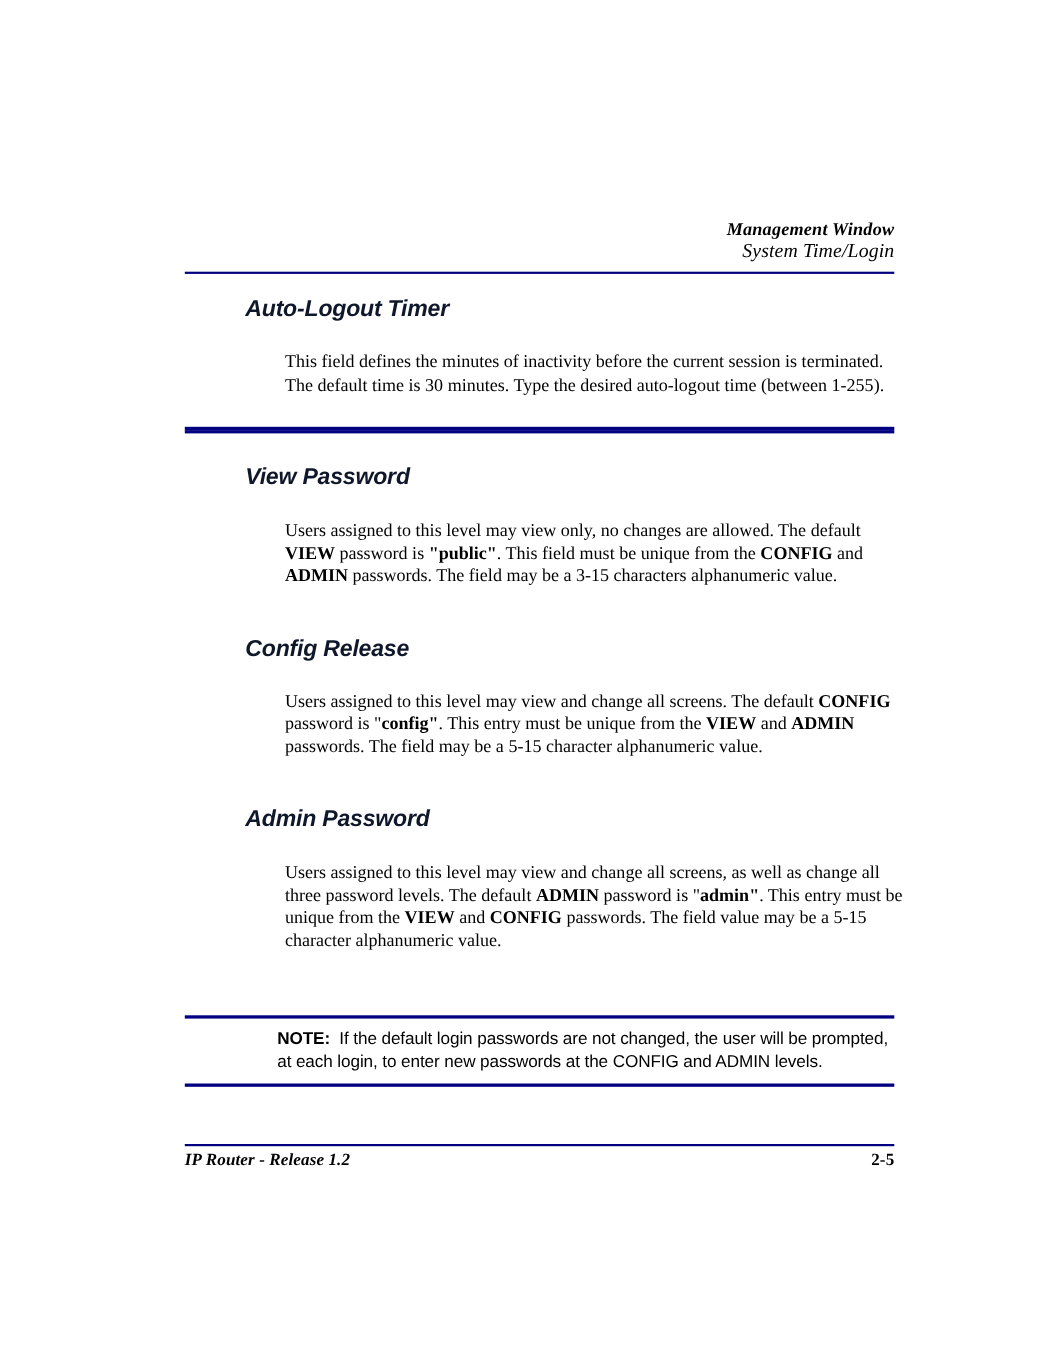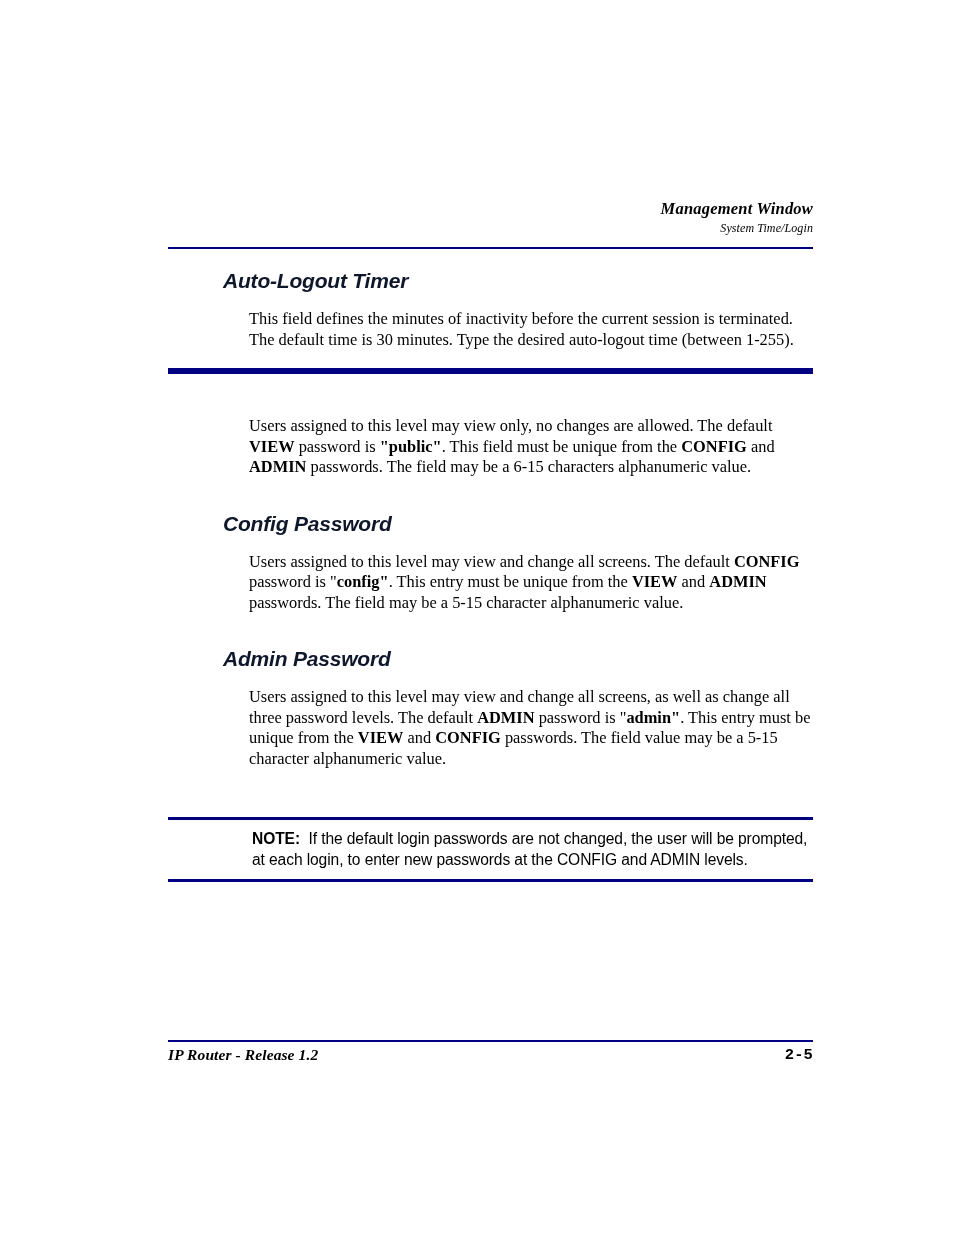--- a/index.html
+++ b/index.html
@@ -34,21 +34,21 @@
   .rh-title {
     font-family: "Liberation Serif", "DejaVu Serif", serif;
     font-size: 16.5px;
     font-weight: bold;
     font-style: italic;
     line-height: 21px;
     letter-spacing: 0.2px;
   }
   .rh-sub {
     font-family: "Liberation Serif", "DejaVu Serif", serif;
-    font-size: 12px;
+    font-size: 18px;
     font-style: italic;
     font-weight: normal;
     line-height: 19px;
     letter-spacing: 0.1px;
   }
   .rule-header {
     position: absolute;
     left: 168px;
     top: 247px;
     width: 645px;
@@ -70,21 +70,21 @@
     color: #0f172a;
     font-family: "Liberation Sans", "DejaVu Sans", sans-serif;
     font-size: 21px;
     font-weight: bold;
     font-style: italic;
     letter-spacing: -0.2px;
     line-height: 26px;
   }
 
   p.body {
-    margin: 0;
+    margin: 10px;
     padding: 0 0 0 249px;
     width: 566px;
     box-sizing: content-box;
     font-family: "Liberation Serif", "DejaVu Serif", serif;
     font-size: 16.4px;
     line-height: 20.5px;
     text-align: left;
   }
   p.body b { font-weight: bold; }
 
@@ -139,21 +139,21 @@
     font-family: "Liberation Serif", "DejaVu Serif", serif;
     font-size: 15.5px;
     font-weight: bold;
     font-style: italic;
     letter-spacing: 0.1px;
   }
   .footer .right {
     position: absolute;
     right: 0;
     top: 0;
-    font-family: Liberation Mono, monospace;
+    font-family: Liberation Serif, serif;
     font-size: 15.5px;
     font-weight: bold;
     letter-spacing: 0.1px;
   }
 </style>
 </head>
 <body>
 
 <div class="page">
 
@@ -171,26 +171,27 @@
 
     <div style="height:18px"></div>
 
     <div class="note">
       <div class="bar"></div>
       <div class="bar"></div>
     </div>
 
     <div style="height:27px"></div>
 
-    <div class="sp-h-to-p"></div>
-    <p class="body"><span>Users assigned to this level may view only, no changes are allowed. The default </span><b>VIEW</b><span> password is </span><b>"public"</b><span>. This field must be unique from the </span><b>CONFIG</b><span> and </span><b>ADMIN</b><span> passwords. The field may be a 6-15 characters alphanumeric value.</span></p>
+    <h2 class="sec">View Password</h2>
+    <div class="sp-h-to-p"></div>
+    <p class="body"><span>Users assigned to this level may view only, no changes are allowed. The default </span><b>VIEW</b><span> password is </span><b>"public"</b><span>. This field must be unique from the </span><b>CONFIG</b><span> and </span><b>ADMIN</b><span> passwords. The field may be a 3-15 characters alphanumeric value.</span></p>
 
     <div class="sp-p-to-h"></div>
 
-    <h2 class="sec">Config Password</h2>
+    <h2 class="sec">Config Release</h2>
     <div class="sp-h-to-p"></div>
     <p class="body"><span>Users assigned to this level may view and change all screens. The default </span><b>CONFIG</b><span> password is "</span><b>config"</b><span>. This entry must be unique from the </span><b>VIEW</b><span> and </span><b>ADMIN</b><span> passwords. The field may be a 5-15 character alphanumeric value.</span></p>
 
     <div class="sp-p-to-h"></div>
 
     <h2 class="sec">Admin Password</h2>
     <div class="sp-h-to-p"></div>
     <p class="body"><span>Users assigned to this level may view and change all screens, as well as change all three password levels. The default </span><b>ADMIN</b><span> password is "</span><b>admin"</b><span>. This entry must be unique from the </span><b>VIEW</b><span> and </span><b>CONFIG</b><span> passwords. The field value may be a 5-15 character alphanumeric value.</span></p>
 
     <div style="height:48px"></div>

